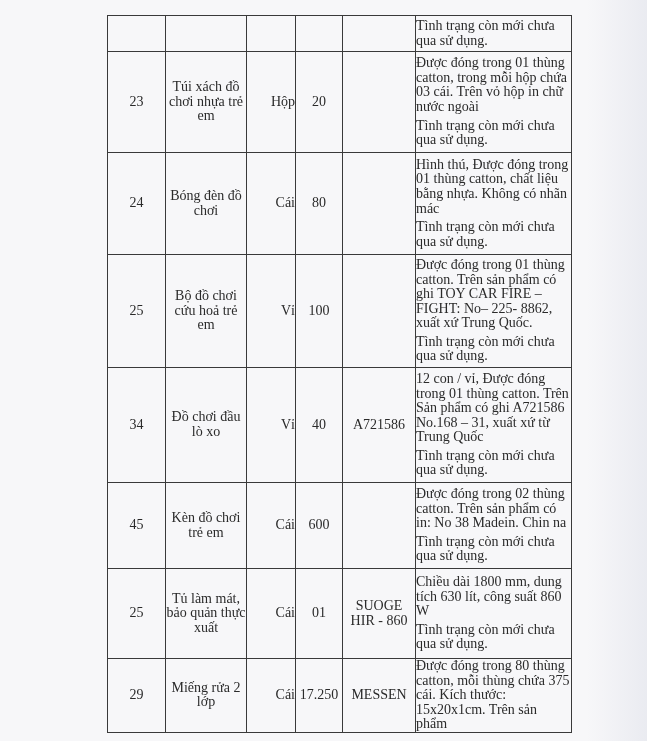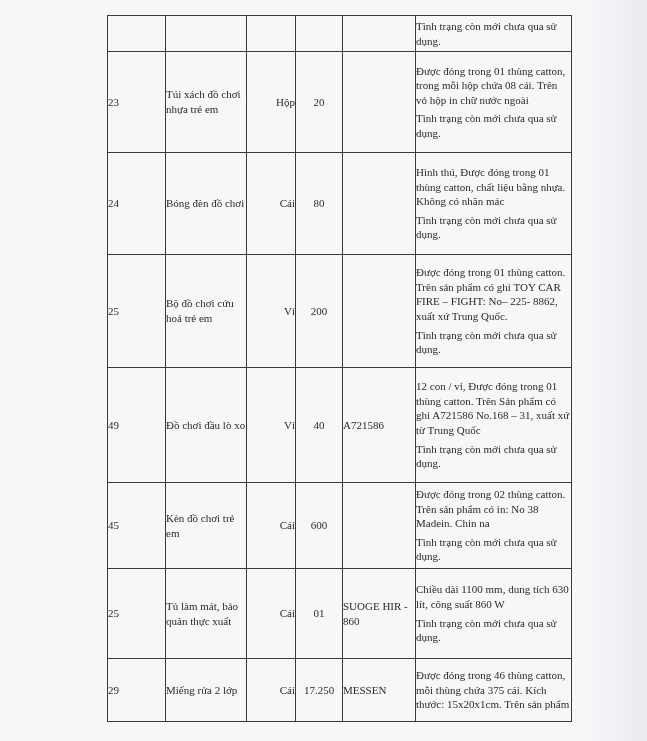--- a/index.html
+++ b/index.html
@@ -16,30 +16,30 @@
   }
   table.goods {
     position: absolute; left: 107px; top: 15px;
     border-collapse: collapse;
     table-layout: fixed;
     width: 464px;
     background: transparent;
   }
   table.goods td {
     border: 1px solid #3a3a3a;
-    font-size: 11px;
+    font-size: 14px;
     line-height: 14.6px;
     vertical-align: middle;
     padding: 0;
   }
-  td.c-stt { width: 57px; }
-  td.c-name { width: 80px; text-align: left; padding: 0 6px; }
+  td.c-stt { width: 57px; text-align: center; }
+  td.c-name { width: 80px; text-align: center; padding: 0 6px; }
   td.c-unit { width: 48px; text-align: right; }
   td.c-qty { width: 46px; text-align: center; }
-  td.c-mark { width: 72px; text-align: left; }
+  td.c-mark { width: 72px; text-align: center; }
   td.c-desc { width: 155px; text-align: left; padding: 2px 4px 1px 5px; vertical-align: top; }
   .desc-p { margin: 0 0 4px 0; }
   .desc-p:last-child { margin-bottom: 0; }
   tr.r-cont { height: 36px; }
   tr.r23 { height: 101px; }
   tr.r24 { height: 102px; }
   tr.r25 { height: 113px; }
   tr.r26 { height: 115px; }
   tr.r27 { height: 86px; }
   tr.r28 { height: 90px; }
@@ -62,48 +62,48 @@
         <p class="desc-p">Tình trạng còn mới chưa qua sử dụng.</p>
       </td>
     </tr>
     <tr class="r23">
       <td class="c-stt">23</td>
       <td class="c-name">Túi xách đồ chơi nhựa trẻ em</td>
       <td class="c-unit">Hộp</td>
       <td class="c-qty">20</td>
       <td class="c-mark"></td>
       <td class="c-desc">
-        <p class="desc-p">Được đóng trong 01 thùng catton, trong mỗi hộp chứa 08 cái. Trên vỏ hộp in chữ nước ngoài</p>
+        <p class="desc-p">Được đóng trong 01 thùng catton, trong mỗi hộp chứa 03 cái. Trên vỏ hộp in chữ nước ngoài</p>
         <p class="desc-p">Tình trạng còn mới chưa qua sử dụng.</p>
       </td>
     </tr>
     <tr class="r24">
       <td class="c-stt">24</td>
       <td class="c-name">Bóng đèn đồ chơi</td>
       <td class="c-unit">Cái</td>
       <td class="c-qty">80</td>
       <td class="c-mark"></td>
       <td class="c-desc">
         <p class="desc-p">Hình thú, Được đóng trong 01 thùng catton, chất liệu bằng nhựa. Không có nhãn mác</p>
         <p class="desc-p">Tình trạng còn mới chưa qua sử dụng.</p>
       </td>
     </tr>
     <tr class="r25">
       <td class="c-stt">25</td>
       <td class="c-name">Bộ đồ chơi cứu hoả trẻ em</td>
       <td class="c-unit">Vỉ</td>
-      <td class="c-qty">200</td>
+      <td class="c-qty">100</td>
       <td class="c-mark"></td>
       <td class="c-desc">
         <p class="desc-p">Được đóng trong 01 thùng catton. Trên sản phẩm có ghi TOY CAR FIRE – FIGHT: No– 225- 8862, xuất xứ Trung Quốc.</p>
         <p class="desc-p">Tình trạng còn mới chưa qua sử dụng.</p>
       </td>
     </tr>
     <tr class="r26">
-      <td class="c-stt">49</td>
+      <td class="c-stt">34</td>
       <td class="c-name">Đồ chơi đầu lò xo</td>
       <td class="c-unit">Vỉ</td>
       <td class="c-qty">40</td>
       <td class="c-mark">A721586</td>
       <td class="c-desc">
         <p class="desc-p">12 con / vỉ, Được đóng trong 01 thùng catton. Trên Sản phẩm có ghi A721586 No.168 – 31, xuất xứ từ Trung Quốc</p>
         <p class="desc-p">Tình trạng còn mới chưa qua sử dụng.</p>
       </td>
     </tr>
     <tr class="r27">
@@ -117,28 +117,28 @@
         <p class="desc-p">Tình trạng còn mới chưa qua sử dụng.</p>
       </td>
     </tr>
     <tr class="r28">
       <td class="c-stt">25</td>
       <td class="c-name">Tủ làm mát, bảo quản thực xuất</td>
       <td class="c-unit">Cái</td>
       <td class="c-qty">01</td>
       <td class="c-mark">SUOGE HIR - 860</td>
       <td class="c-desc">
-        <p class="desc-p">Chiều dài 1100 mm, dung tích 630 lít, công suất 860 W</p>
+        <p class="desc-p">Chiều dài 1800 mm, dung tích 630 lít, công suất 860 W</p>
         <p class="desc-p">Tình trạng còn mới chưa qua sử dụng.</p>
       </td>
     </tr>
     <tr class="r29">
       <td class="c-stt">29</td>
       <td class="c-name">Miếng rửa 2 lớp</td>
       <td class="c-unit">Cái</td>
       <td class="c-qty">17.250</td>
       <td class="c-mark">MESSEN</td>
       <td class="c-desc">
-        <p class="desc-p">Được đóng trong 46 thùng catton, mỗi thùng chứa 375 cái. Kích thước: 15x20x1cm. Trên sản phẩm</p>
+        <p class="desc-p">Được đóng trong 80 thùng catton, mỗi thùng chứa 375 cái. Kích thước: 15x20x1cm. Trên sản phẩm</p>
       </td>
     </tr>
   </tbody>
 </table>
 
 </body></html>

